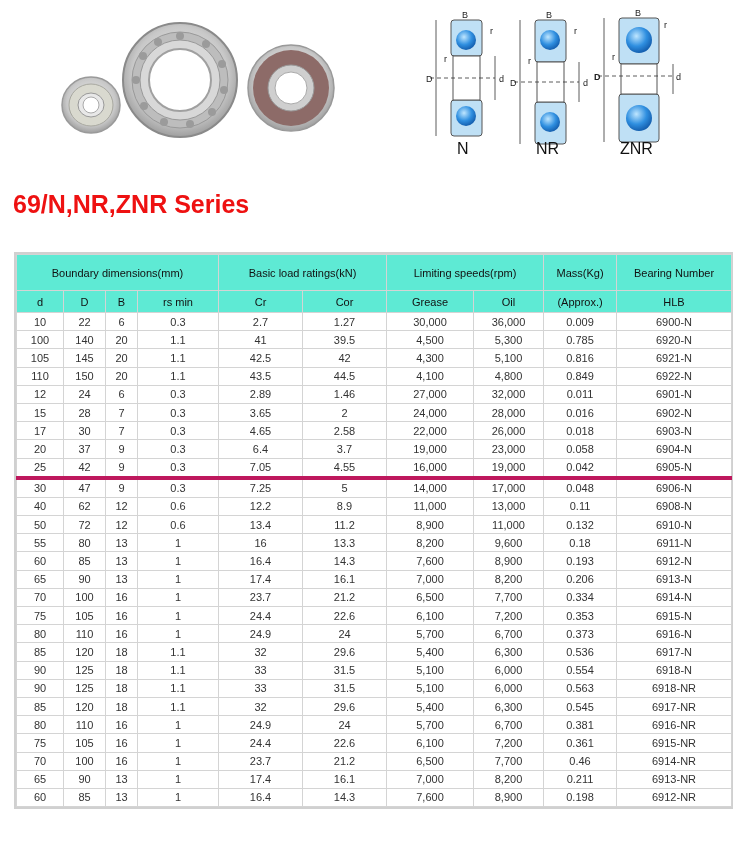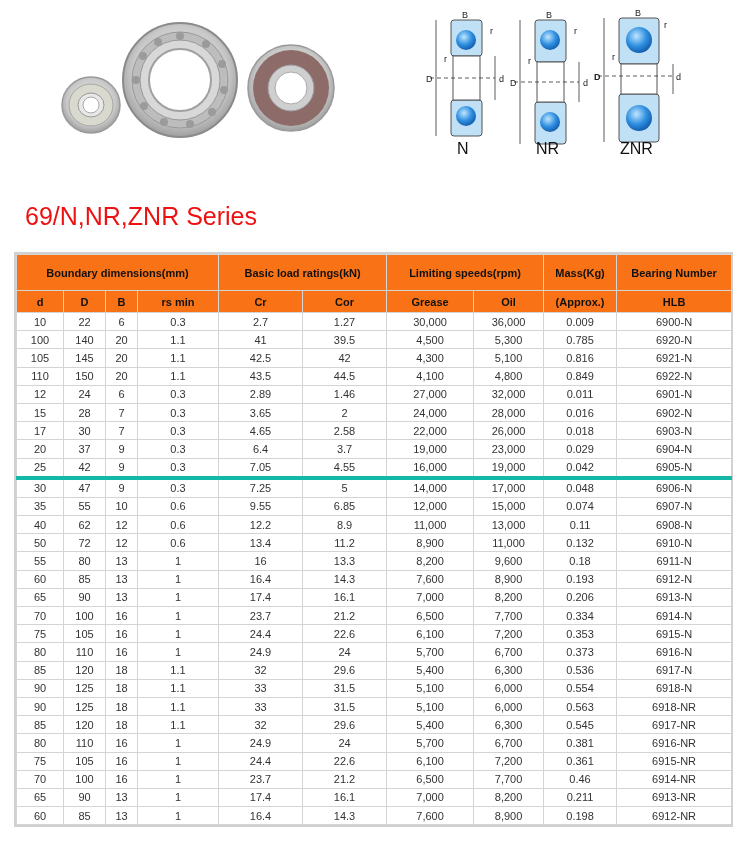--- a/index.html
+++ b/index.html
@@ -1,26 +1,26 @@
 <!DOCTYPE html>
 <html><head>
 <meta charset="utf-8">
 <style>
   html, body { margin: 0; padding: 0; background: #ffffff; }
   body { width: 744px; height: 863px; position: relative; overflow: hidden; font-family: "Liberation Sans", sans-serif; }
   .photos { position: absolute; left: 0; top: 0; width: 400px; height: 170px; }
   .diagrams { position: absolute; left: 420px; top: 0; width: 300px; height: 160px; }
-  .series-title { position: absolute; left: 13px; top: 190px; font-size: 25px; color: #ee1111; font-family: "Liberation Sans", sans-serif; margin: 12px; font-weight: normal; }
+  .series-title { position: absolute; left: 13px; top: 190px; font-size: 25px; color: #ee1111; font-family: "Liberation Sans", sans-serif; margin: 0; font-weight: bold; }
   .spec-table-wrap { position: absolute; left: 14px; top: 252px; width: 715px; border: 2px solid #d0d0d0; background: #fff; }
   table.spec { border-collapse: collapse; width: 100%; table-layout: fixed; font-size: 11px; color: #333; }
-  table.spec th { background: #f97316; font-weight: bold; color: #111; border: 1px solid #d4d4d4; font-size: 11px; }
+  table.spec th { background: #5eead4; font-weight: normal; color: #111; border: 1px solid #d4d4d4; font-size: 11px; }
   table.spec thead tr.group th { height: 33px; }
   table.spec thead tr.sub th { height: 19px; }
   table.spec td { border: 1px solid #d4d4d4; text-align: center; height: 17.2px; padding: 0; line-height: 16px; }
-  table.spec tr.highlight td { border-bottom: 4px solid #14b8a6; }
+  table.spec tr.highlight td { border-bottom: 4px solid #be185d; }
   .diag-label { font-size: 16px; fill: #111; font-family: "Liberation Sans", sans-serif; }
   .dim { font-size: 9px; fill: #222; font-family: "Liberation Sans", sans-serif; }
 </style>
 </head>
 <body>
 
 <div class="photos">
   <svg width="400" height="170" viewBox="0 0 400 170">
     <defs>
       <radialGradient id="steel" cx="50%" cy="45%" r="60%">
@@ -253,21 +253,21 @@
         </tr>
         <tr>
           <td>20</td>
           <td>37</td>
           <td>9</td>
           <td>0.3</td>
           <td>6.4</td>
           <td>3.7</td>
           <td>19,000</td>
           <td>23,000</td>
-          <td>0.029</td>
+          <td>0.058</td>
           <td>6904-N</td>
         </tr>
         <tr class="highlight">
           <td>25</td>
           <td>42</td>
           <td>9</td>
           <td>0.3</td>
           <td>7.05</td>
           <td>4.55</td>
           <td>16,000</td>
@@ -279,32 +279,20 @@
           <td>30</td>
           <td>47</td>
           <td>9</td>
           <td>0.3</td>
           <td>7.25</td>
           <td>5</td>
           <td>14,000</td>
           <td>17,000</td>
           <td>0.048</td>
           <td>6906-N</td>
-        </tr>
-        <tr>
-          <td>35</td>
-          <td>55</td>
-          <td>10</td>
-          <td>0.6</td>
-          <td>9.55</td>
-          <td>6.85</td>
-          <td>12,000</td>
-          <td>15,000</td>
-          <td>0.074</td>
-          <td>6907-N</td>
         </tr>
         <tr>
           <td>40</td>
           <td>62</td>
           <td>12</td>
           <td>0.6</td>
           <td>12.2</td>
           <td>8.9</td>
           <td>11,000</td>
           <td>13,000</td>

